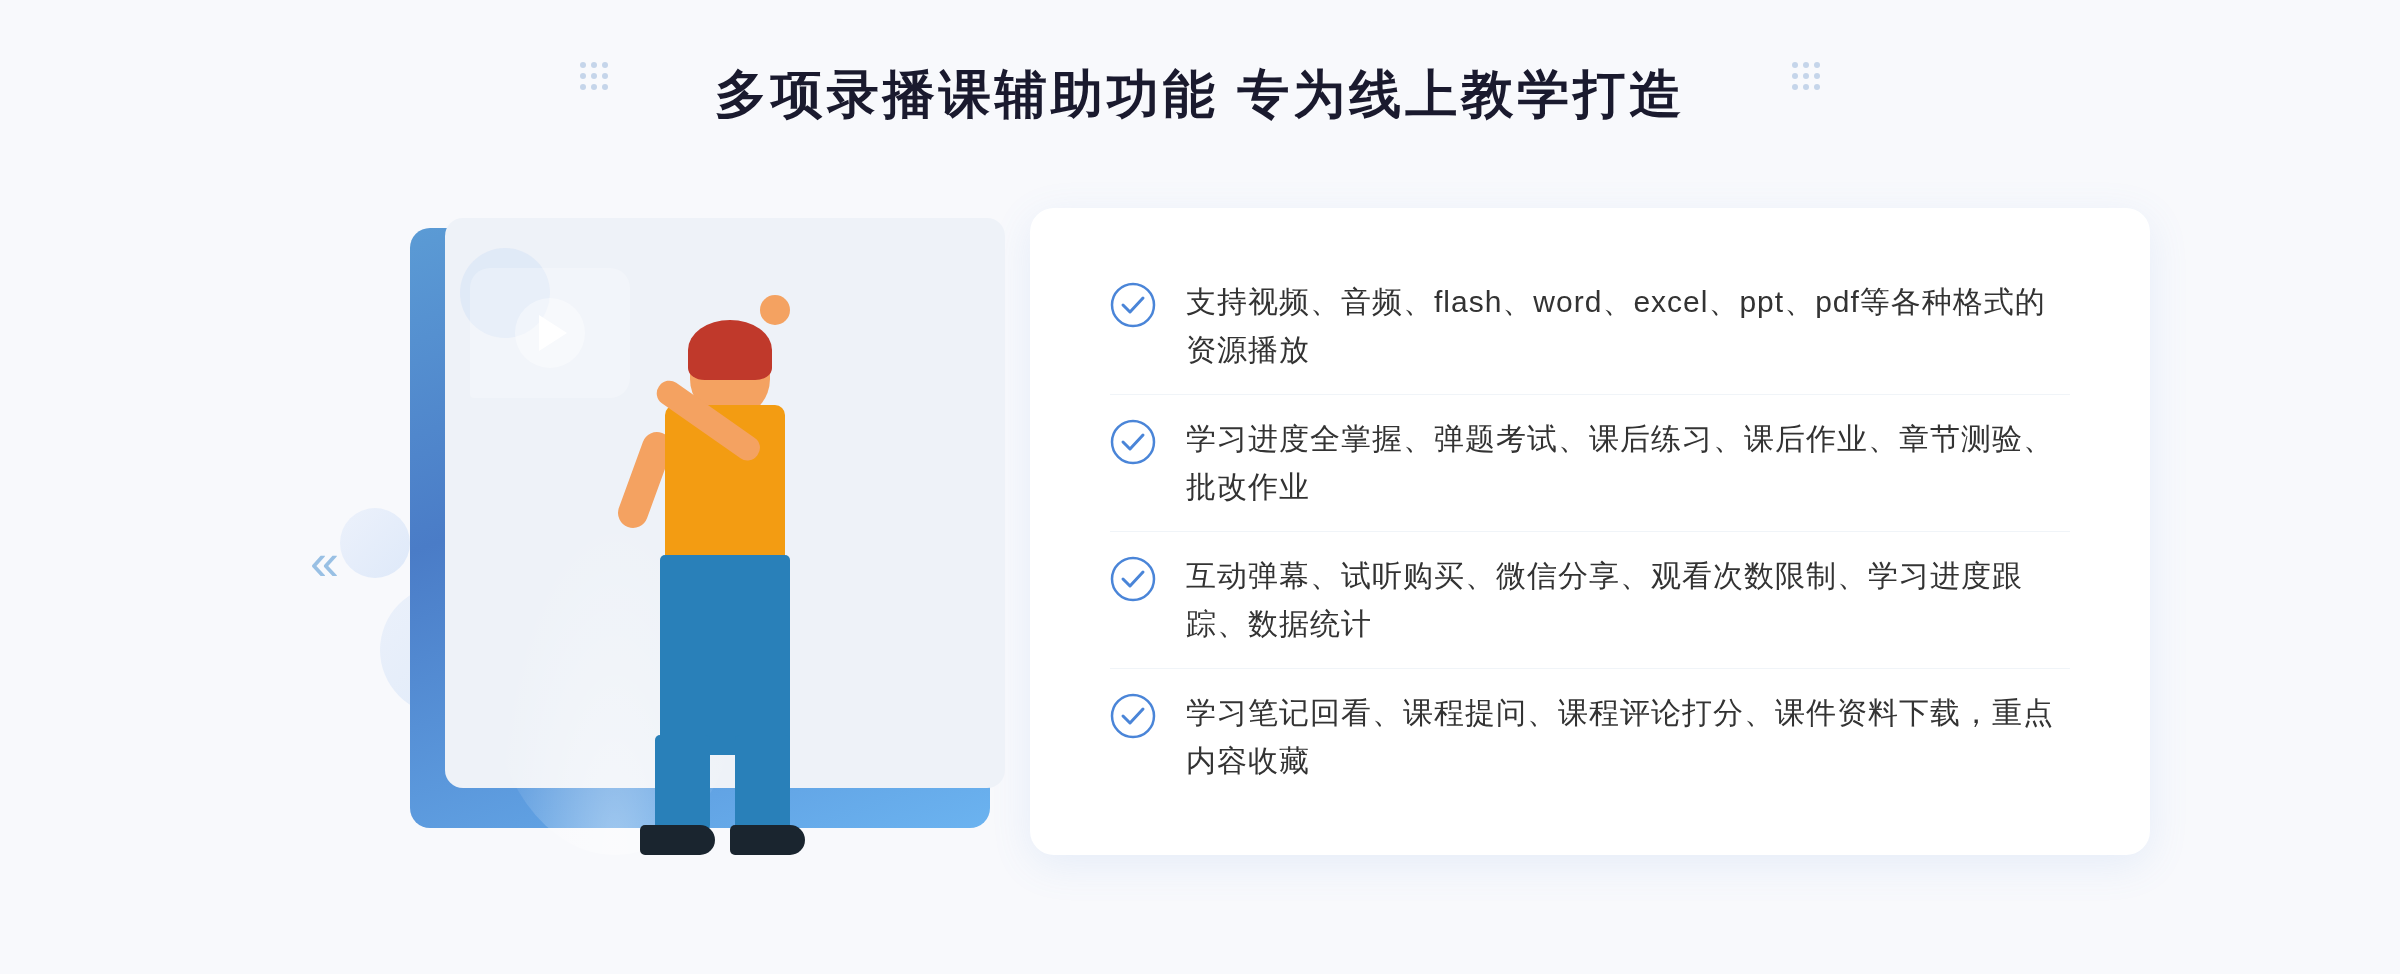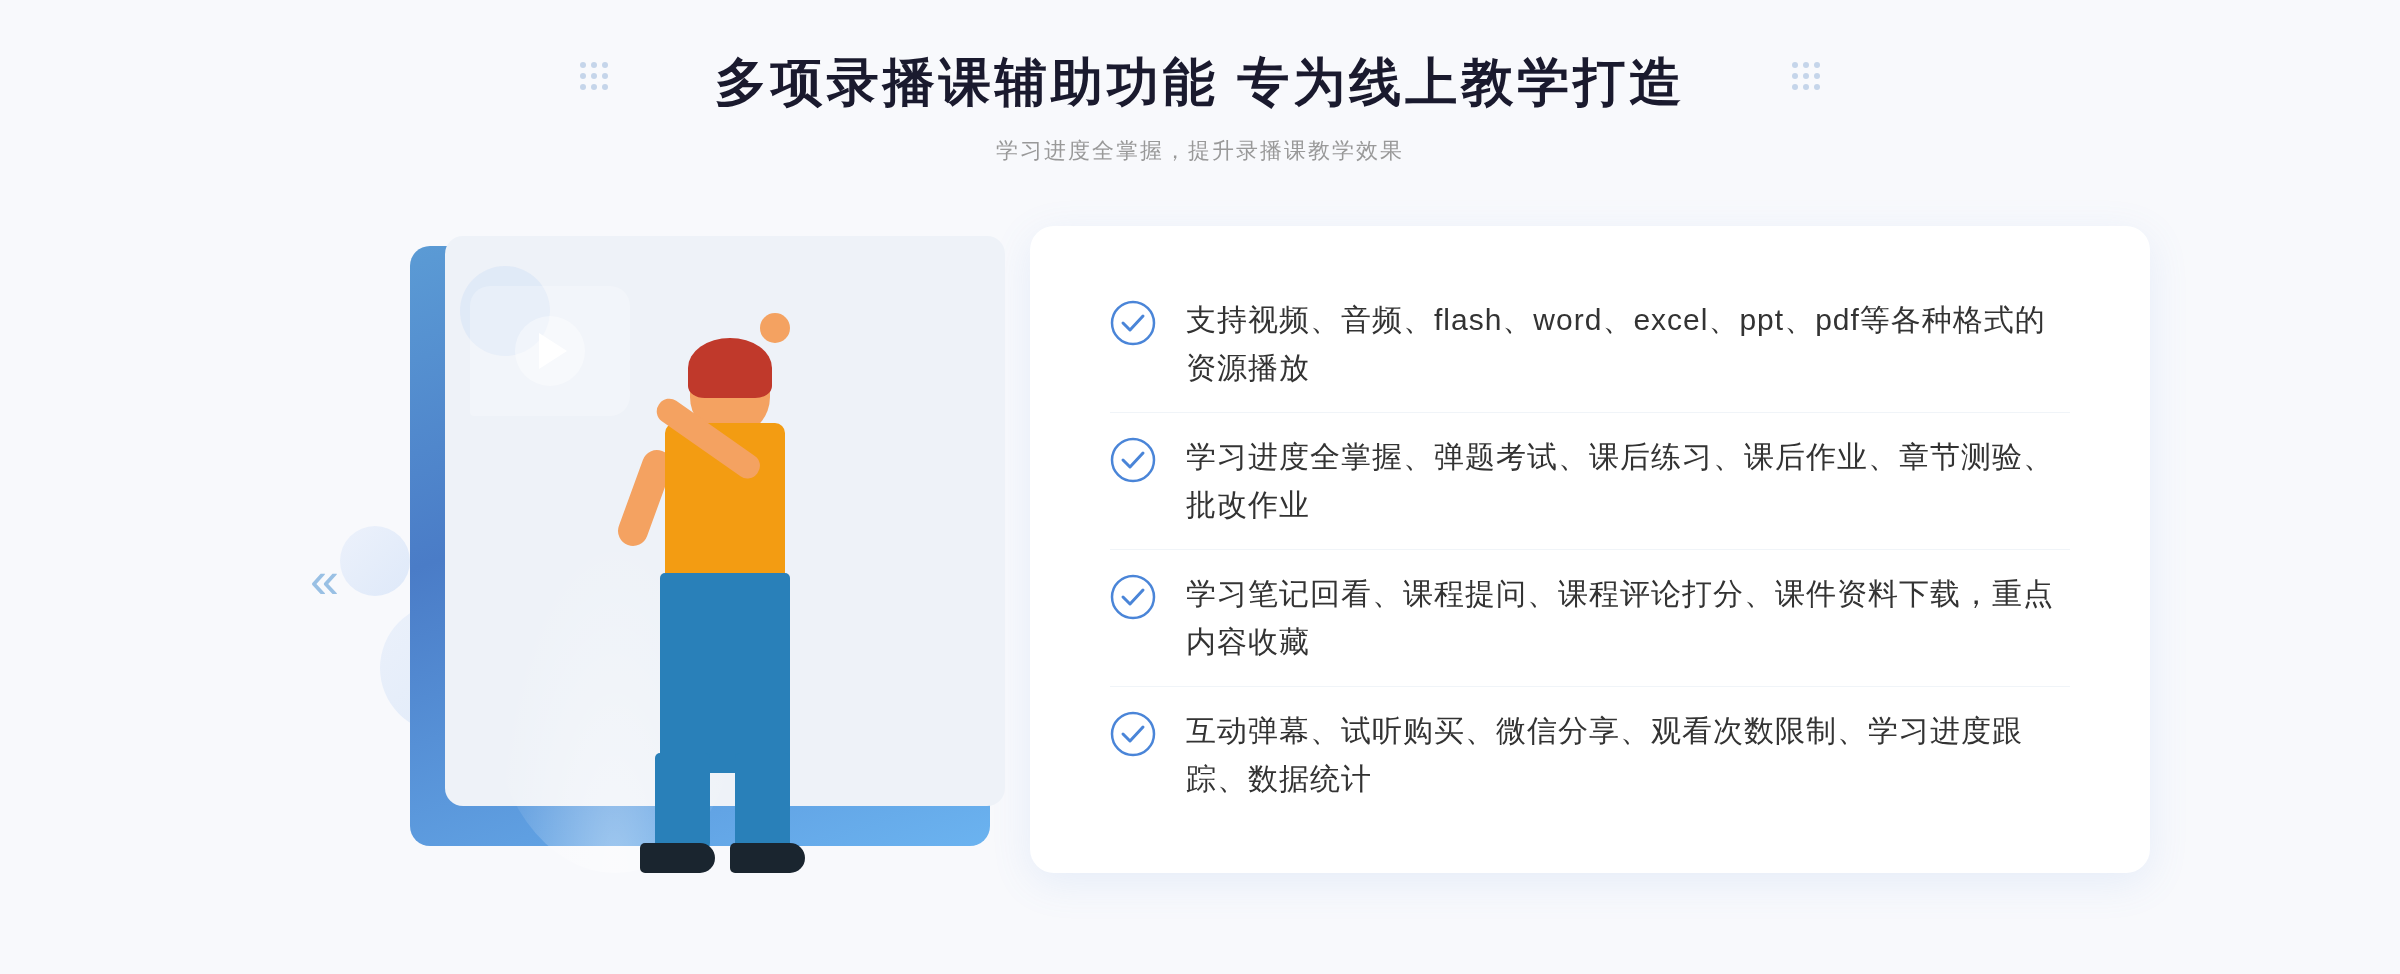--- a/index.html
+++ b/index.html
@@ -20,21 +20,21 @@
     }
 
     .page-container {
       width: 2400px;
       height: 974px;
       background: #f8f9fc;
       position: relative;
       display: flex;
       flex-direction: column;
       align-items: center;
-      padding-top: 48px;
+      padding-top: 60px;
     }
 
     
     .title-dots-left {
       position: absolute;
       top: 62px;
       left: 580px;
       display: flex;
       flex-direction: column;
       gap: 5px;
@@ -437,21 +437,20 @@
     </div>
     <div class="dots-row">
       <span class="dot-small"></span>
         <span class="dot-small"></span>
         <span class="dot-small"></span>
     </div>
   </div>
 
   <div class="header-section">
     <h1 class="main-title">多项录播课辅助功能 专为线上教学打造</h1>
-    <p class="sub-title">学习进度全掌握，提升录播课教学效果</p>
   </div>
 
   <div class="content-area">
 
     <div class="illustration-container">
 
       <div class="outer-circle-1"></div>
       <div class="outer-circle-2"></div>
 
       <div class="dot-grid-bottom-left"></div>
@@ -528,29 +527,29 @@
         <span class="feature-text">学习进度全掌握、弹题考试、课后练习、课后作业、章节测验、批改作业</span>
       </div>
 
       <div class="feature-item">
         <div class="check-icon">
           <svg viewBox="0 0 46 46" fill="none" xmlns="http://www.w3.org/2000/svg">
             <circle cx="23" cy="23" r="21" stroke="#4a85d8" stroke-width="2.5"></circle>
             <polyline points="13,23 20,30 33,16" stroke="#4a85d8" stroke-width="3" stroke-linecap="round" stroke-linejoin="round"></polyline>
           </svg>
         </div>
-        <span class="feature-text">学习笔记回看、课程提问、课程评论打分、课件资料下载，重点内容收藏</span>
+        <span class="feature-text">互动弹幕、试听购买、微信分享、观看次数限制、学习进度跟踪、数据统计</span>
       </div>
 
       <div class="feature-item">
         <div class="check-icon">
           <svg viewBox="0 0 46 46" fill="none" xmlns="http://www.w3.org/2000/svg">
             <circle cx="23" cy="23" r="21" stroke="#4a85d8" stroke-width="2.5"></circle>
             <polyline points="13,23 20,30 33,16" stroke="#4a85d8" stroke-width="3" stroke-linecap="round" stroke-linejoin="round"></polyline>
           </svg>
         </div>
-        <span class="feature-text">互动弹幕、试听购买、微信分享、观看次数限制、学习进度跟踪、数据统计</span>
+        <span class="feature-text">学习笔记回看、课程提问、课程评论打分、课件资料下载，重点内容收藏</span>
       </div>
 
     </div>
   </div>
 
 </div>
 
 </body></html>

